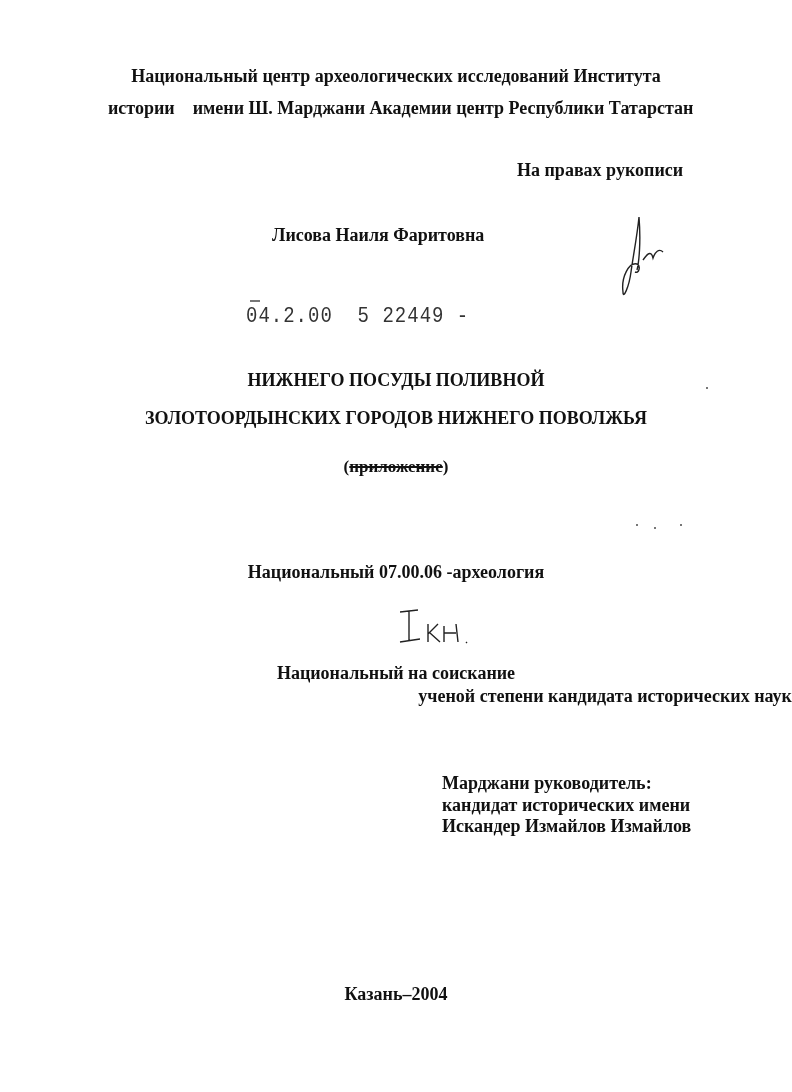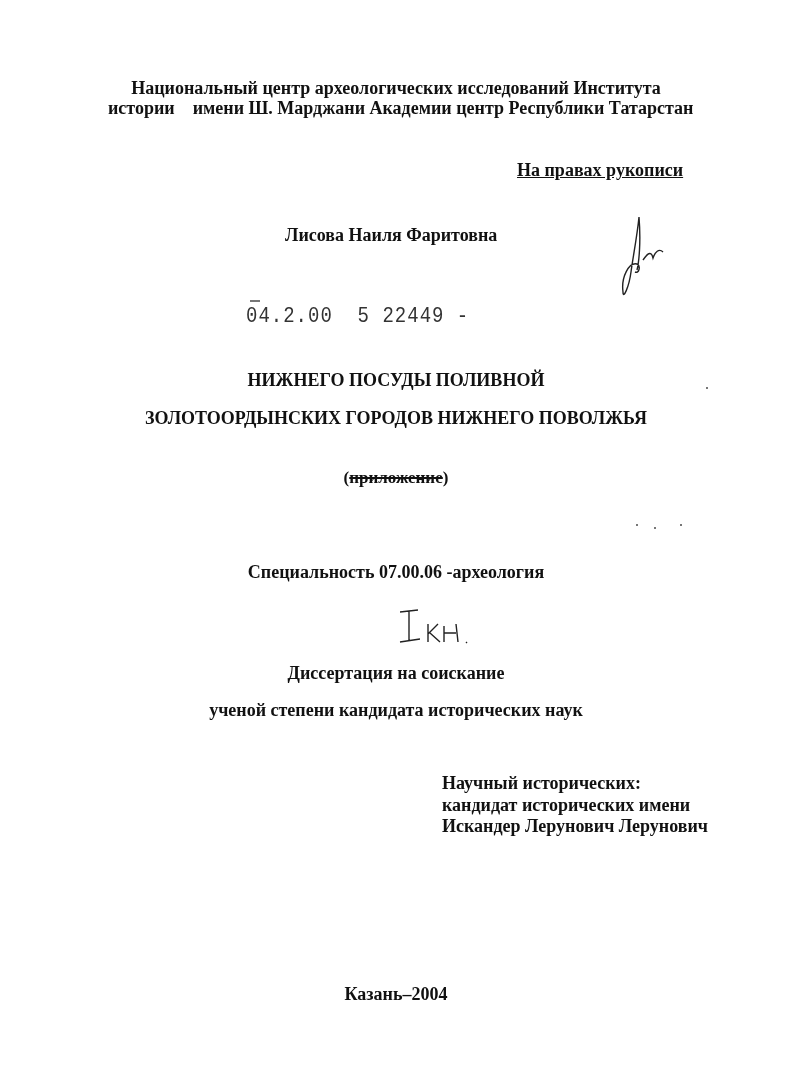--- a/index.html
+++ b/index.html
@@ -10,51 +10,51 @@
   .s18 { font-size: 18px; }
   .stamp { position: absolute; font-family: "Liberation Mono", "DejaVu Sans Mono", monospace;
            font-size: 19px; color: #333; letter-spacing: 1px; transform: scaleY(1.15); }
   .strike { text-decoration: line-through; text-decoration-thickness: 2px; }
   svg { position: absolute; }
   .dot { position: absolute; width: 2px; height: 2px; background: #777; }
 </style>
 </head>
 <body>
 
-<div class="t c s18" style="top:66px;margin-top:12px;">Национальный центр археологических исследований Института</div>
+<div class="t c s18" style="top:66px;">Национальный центр археологических исследований Института</div>
 <div class="t s18" style="top:98px; left:108px; white-space:pre;">истории    имени Ш. Марджани Академии центр Республики Татарстан</div>
 
-<div class="t s18" style="top:160px; left:517px;text-decoration:underline;">На правах рукописи</div>
+<div class="t s18" style="top:160px; left:517px;">На правах рукописи</div>
 
-<div class="t s18" style="top:225px; left:285px;">Лисова Наиля Фаритовна</div>
+<div class="t s18" style="top:225px; left:272px;">Лисова Наиля Фаритовна</div>
 
 <svg style="left:615px; top:212px;" width="60" height="90" viewBox="0 0 60 90">
   <path d="M24 5 C22 25 18 45 16 60 C14 75 8 88 8 80 C6 65 14 50 22 52 C26 54 24 62 20 60 M24 5 C26 30 24 50 22 58 M28 48 C32 42 36 38 38 46 C40 40 44 36 48 40" fill="none" stroke="#222" stroke-width="1.4"></path>
 </svg>
 
 <div class="stamp" style="top:305px; left:246px; white-space:pre;">04.2.00  5 22449 -</div>
 <div class="dot" style="top:300px; left:250px; width:10px; height:2px;"></div>
 
 <div class="t c s18" style="top:370px;">НИЖНЕГО ПОСУДЫ ПОЛИВНОЙ</div>
 <div class="t c s18" style="top:408px;">ЗОЛОТООРДЫНСКИХ ГОРОДОВ НИЖНЕГО ПОВОЛЖЬЯ</div>
 <div class="dot" style="top:387px; left:706px;"></div>
 
-<div class="t c" style="top:468px; font-size:17px;">
+<div class="t c" style="top:457px; font-size:17px;">
   <span>(</span><span class="strike">приложение</span><span>)</span>
 </div>
 <div class="dot" style="top:524px; left:636px;"></div>
 <div class="dot" style="top:527px; left:654px;"></div>
 <div class="dot" style="top:524px; left:680px;"></div>
 
-<div class="t c s18" style="top:562px;">Специальность 07.00.06 -археология</div>
+<div class="t c s18" style="top:562px;">Национальный 07.00.06 -археология</div>
 
 <svg style="left:396px; top:606px;" width="90" height="46" viewBox="0 0 90 46">
   <path d="M4 6 L22 4 M13 5 L13 34 M4 36 L24 33 M32 18 L32 36 M32 28 L42 18 M34 27 L44 36 M48 20 L48 36 M48 27 L60 27 M60 18 L62 36 M70 36 L71 37" fill="none" stroke="#222" stroke-width="1.4"></path>
 </svg>
 
-<div class="t c s18" style="top:663px;">Диссертация на соискание</div>
-<div class="t c s18" style="top:700px;">ученой степени кандидата исторических наук</div>
+<div class="t c s18" style="top:663px;">Национальный на соискание</div>
+<div class="t c s18" style="top:686px;text-align:right;">ученой степени кандидата исторических наук</div>
 
-<div class="t s18" style="top:773px; left:442px;">Научный исторических:</div>
+<div class="t s18" style="top:773px; left:442px;">Марджани руководитель:</div>
 <div class="t s18" style="top:795px; left:442px;">кандидат исторических имени</div>
-<div class="t s18" style="top:816px; left:442px;">Искандер Лерунович Лерунович</div>
+<div class="t s18" style="top:816px; left:442px;">Искандер Измайлов Измайлов</div>
 
 <div class="t c s18" style="top:984px; left:0;">Казань–2004</div>
 
 </body></html>

